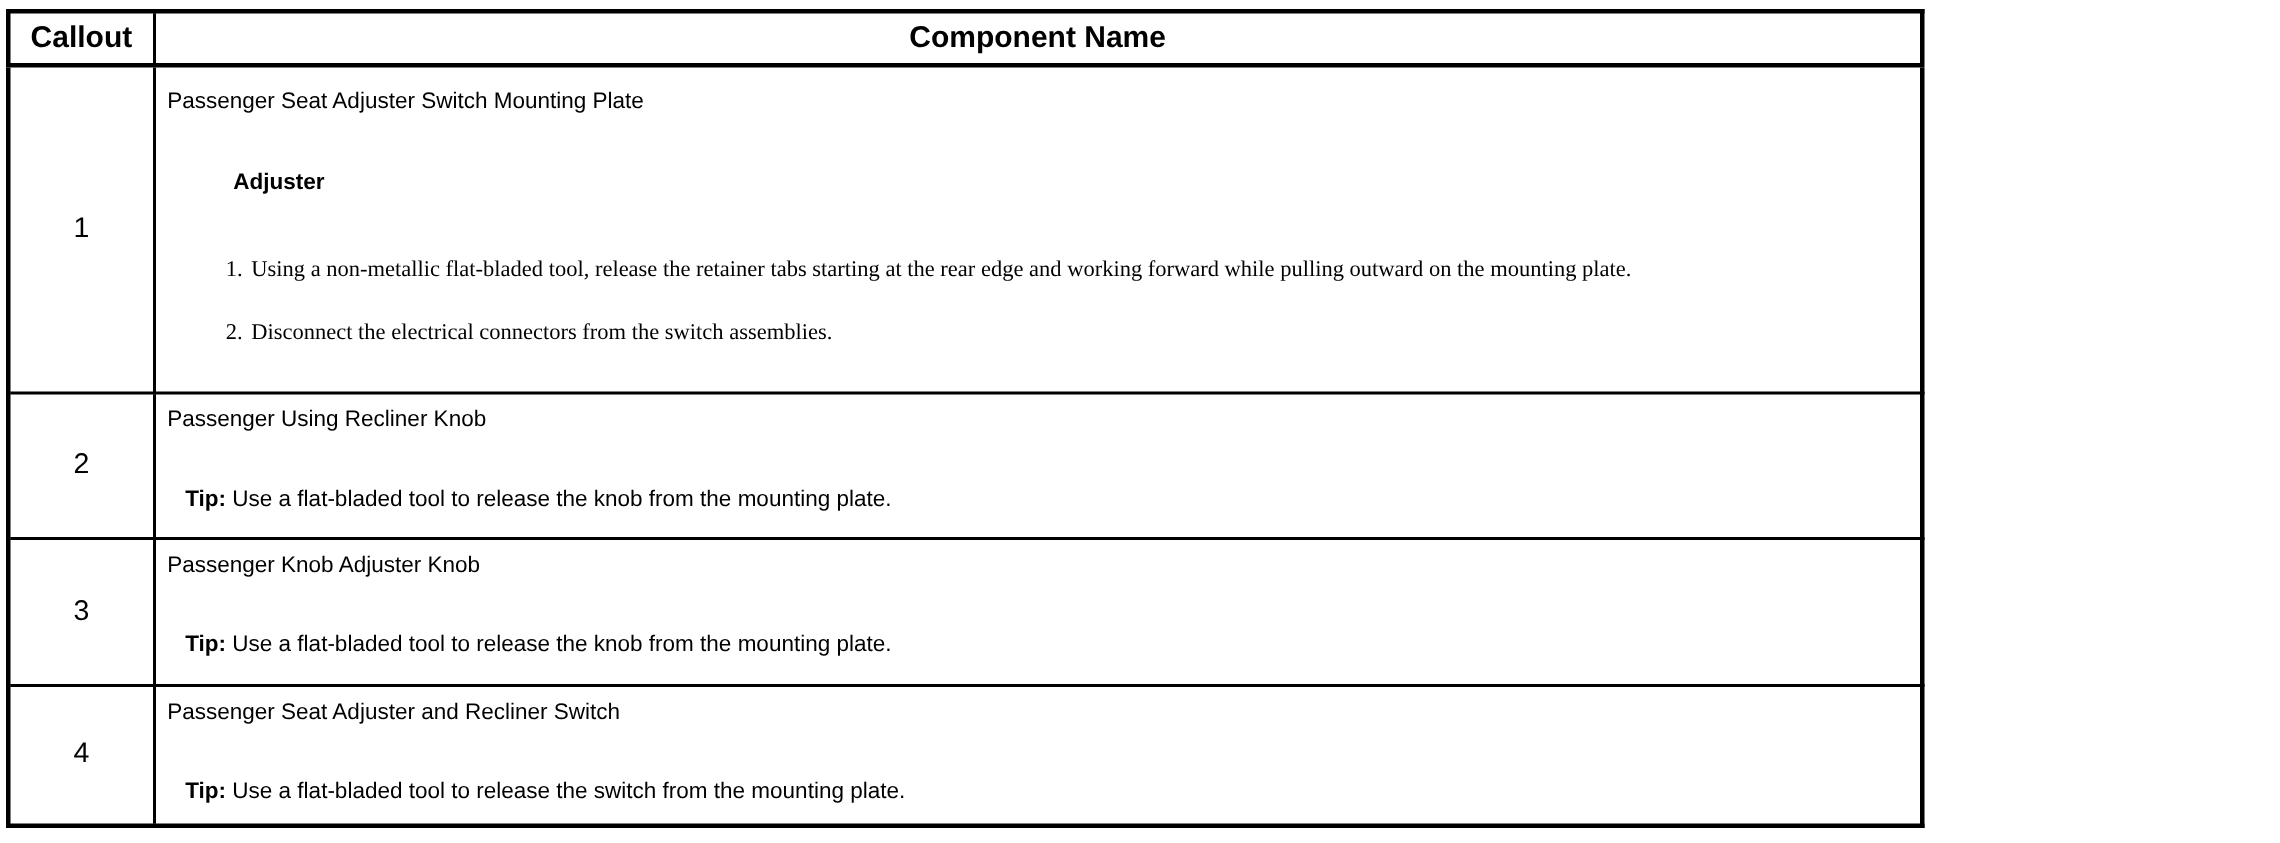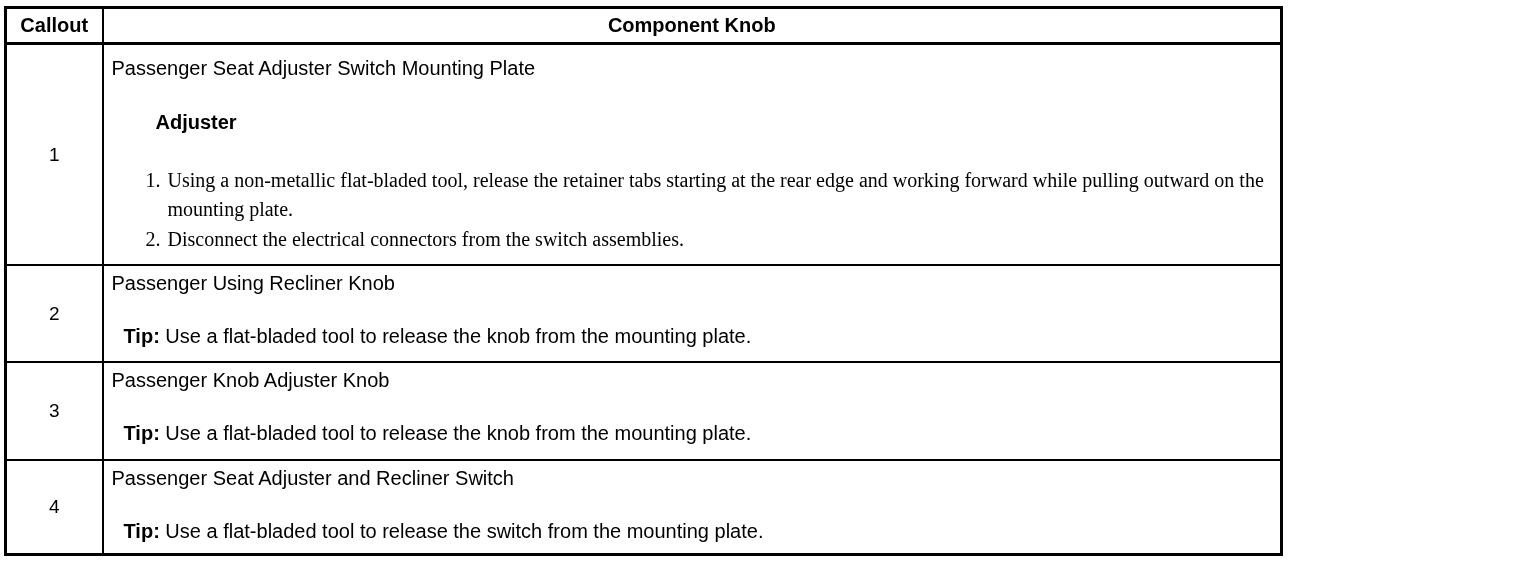--- a/index.html
+++ b/index.html
@@ -38,21 +38,21 @@
     vertical-align: middle;
   }
   td.callout-cell {
     text-align: center;
     vertical-align: middle;
     font-size: 19px;
     padding: 0;
   }
   td.component-cell {
     vertical-align: top;
-    font-size: 20px;
+    font-size: 15px;
     line-height: 22px;
     padding: 4px 10px 10px 8px;
   }
   tr.row-1 { height: 218px; }
   tr.row-2 { height: 97px; }
   tr.row-3 { height: 98px; }
   tr.row-4 { height: 94px; }
   p.component-name {
     margin: 8px 0 0 0;
   }
@@ -68,42 +68,42 @@
   ol.procedure-steps {
     margin: 33px 0 0 0;
     padding: 0 0 0 54px;
     font-family: Liberation Serif, serif;
   }
   ol.procedure-steps li {
     line-height: 29px;
     padding-left: 2px;
   }
   ol.procedure-steps li + li {
-    margin-top: 1px;
+    margin-top: 13px;
   }
   p.tip-line {
     margin: 31px 0 0 12px;
   }
   p.tip-line .tip-label {
     font-weight: bold;
   }
 </style>
 </head>
 <body>
 
 <div class="page">
   <table class="callout-table">
     <colgroup>
       <col class="col-callout">
       <col class="col-component">
     </colgroup>
     <thead>
       <tr>
         <th>Callout</th>
-        <th>Component Knob</th>
+        <th>Component Name</th>
       </tr>
     </thead>
     <tbody>
       <tr class="row-1">
         <td class="callout-cell">1</td>
         <td class="component-cell">
           <p class="component-name">Passenger Seat Adjuster Switch Mounting Plate</p>
           <p class="procedure-heading">Adjuster</p>
           <ol class="procedure-steps">
             <li>Using a non-metallic flat-bladed tool, release the retainer tabs starting at the rear edge and working forward while pulling outward on the mounting plate.</li>

